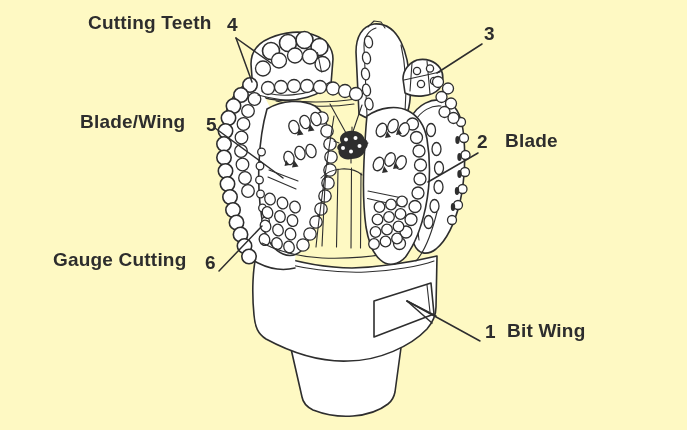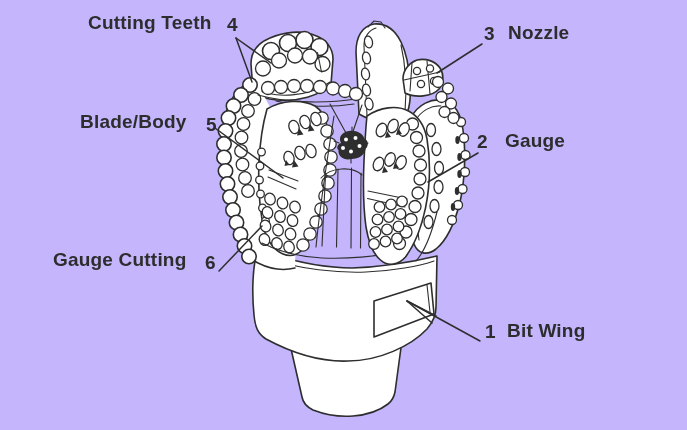--- a/index.html
+++ b/index.html
@@ -1,17 +1,17 @@
 <!DOCTYPE html>
 <html><head>
 <meta charset="utf-8">
 <style>
   html,body{margin:0;padding:0;background:#ffffff;}
   .stage{
-    position:relative;width:687px;height:430px;background:#c4b5fd;
+    position:relative;width:687px;height:430px;background:#fef9c3;
     font-family:"Liberation Sans", sans-serif;overflow:hidden;
   }
   .stage svg{position:absolute;left:0;top:0;}
   .label,.num{
     position:absolute;color:#2d2d2d;font-size:19px;font-weight:700;
     letter-spacing:.2px;white-space:nowrap;line-height:22px;
   }
   .ln{fill:none;stroke:#2e2e2e;stroke-width:1.5;stroke-linecap:round;stroke-linejoin:round;}
   .thin{fill:none;stroke:#2e2e2e;stroke-width:1.1;stroke-linecap:round;stroke-linejoin:round;}
   .fw{fill:#ffffff;stroke:#2e2e2e;stroke-width:1.6;stroke-linejoin:round;}
@@ -274,27 +274,26 @@
       <path class="ln" d="M407,301 L436,316"></path>
       <path class="ln" d="M407,301 L432,323"></path>
     </g>
   </g>
 </svg>
 
 <div class="label" style="left:88px;top:12px">Cutting Teeth</div>
 <div class="num" style="left:227px;top:14px">4</div>
 
 <div class="num" style="left:484px;top:23px">3</div>
-<div class="label" style="left:508px;top:22px">Nozzle</div>
-
-<div class="label" style="left:80px;top:111px">Blade/Body</div>
+
+<div class="label" style="left:80px;top:111px">Blade/Wing</div>
 <div class="num" style="left:206px;top:114px">5</div>
 
 <div class="num" style="left:477px;top:131px">2</div>
-<div class="label" style="left:505px;top:130px">Gauge</div>
+<div class="label" style="left:505px;top:130px">Blade</div>
 
 <div class="label" style="left:53px;top:249px">Gauge Cutting</div>
 <div class="num" style="left:205px;top:252px">6</div>
 
 <div class="num" style="left:485px;top:321px">1</div>
 <div class="label" style="left:507px;top:320px">Bit Wing</div>
 
 </div>
 
 </body></html>

